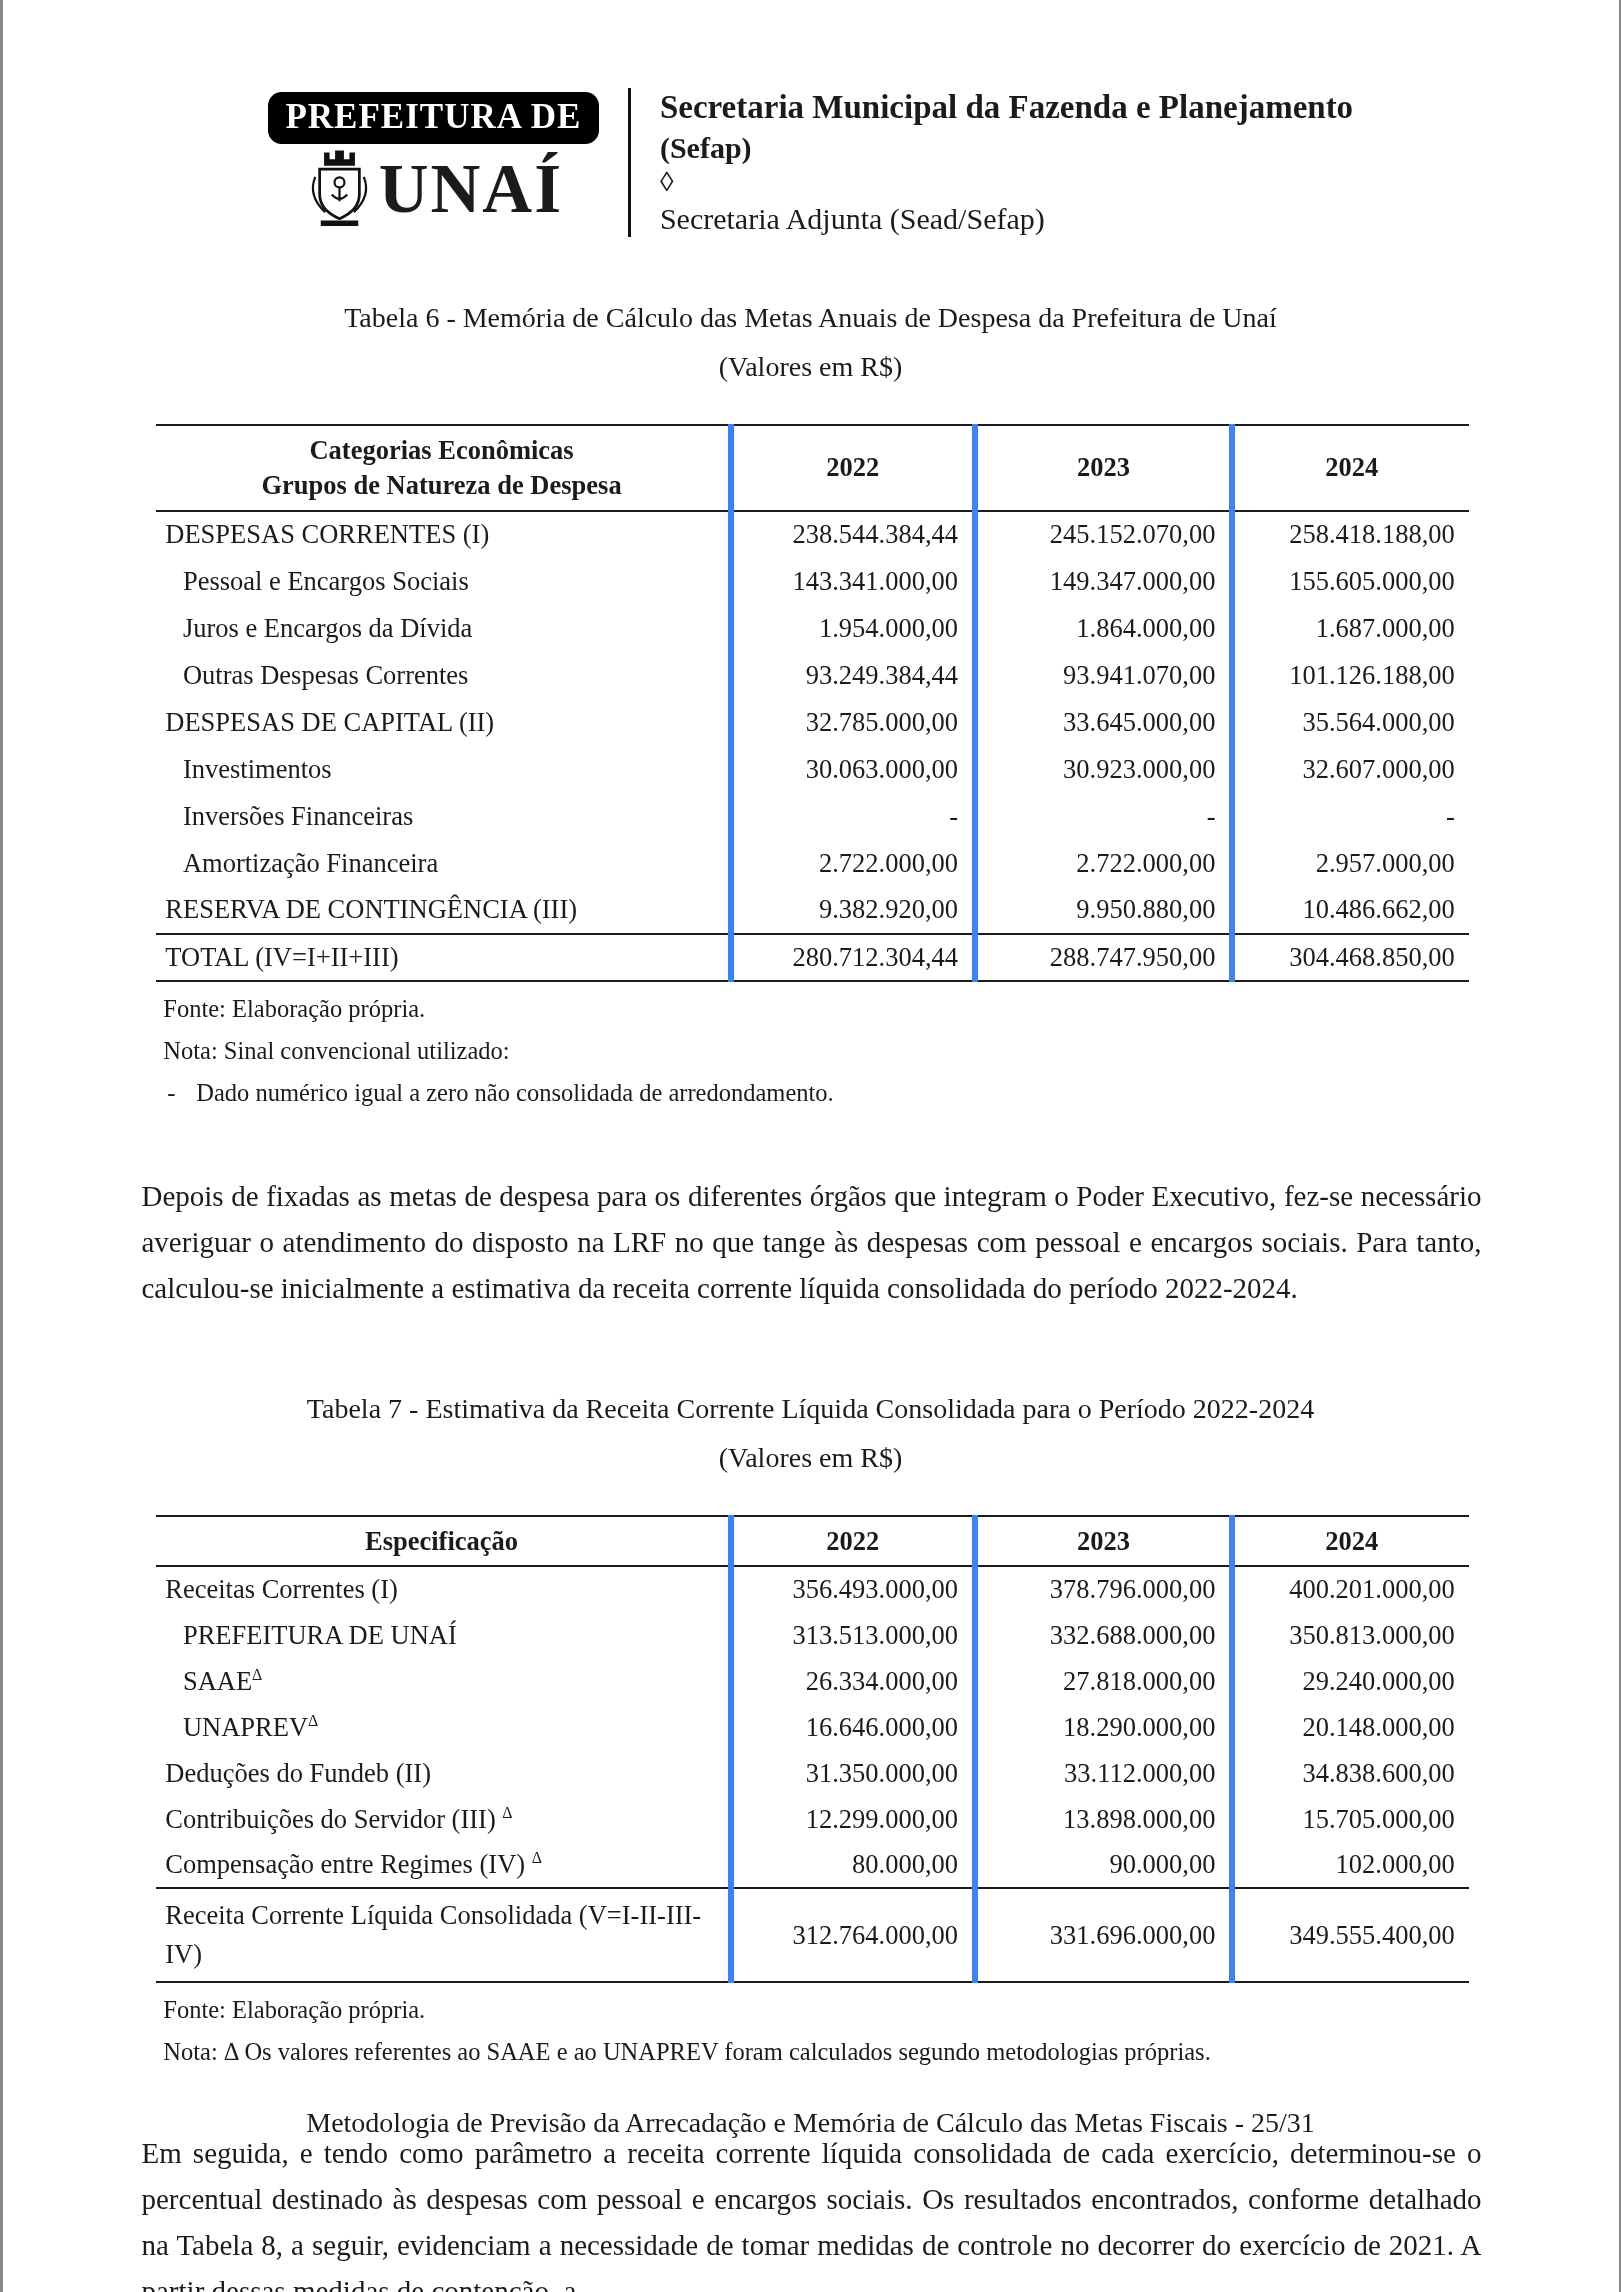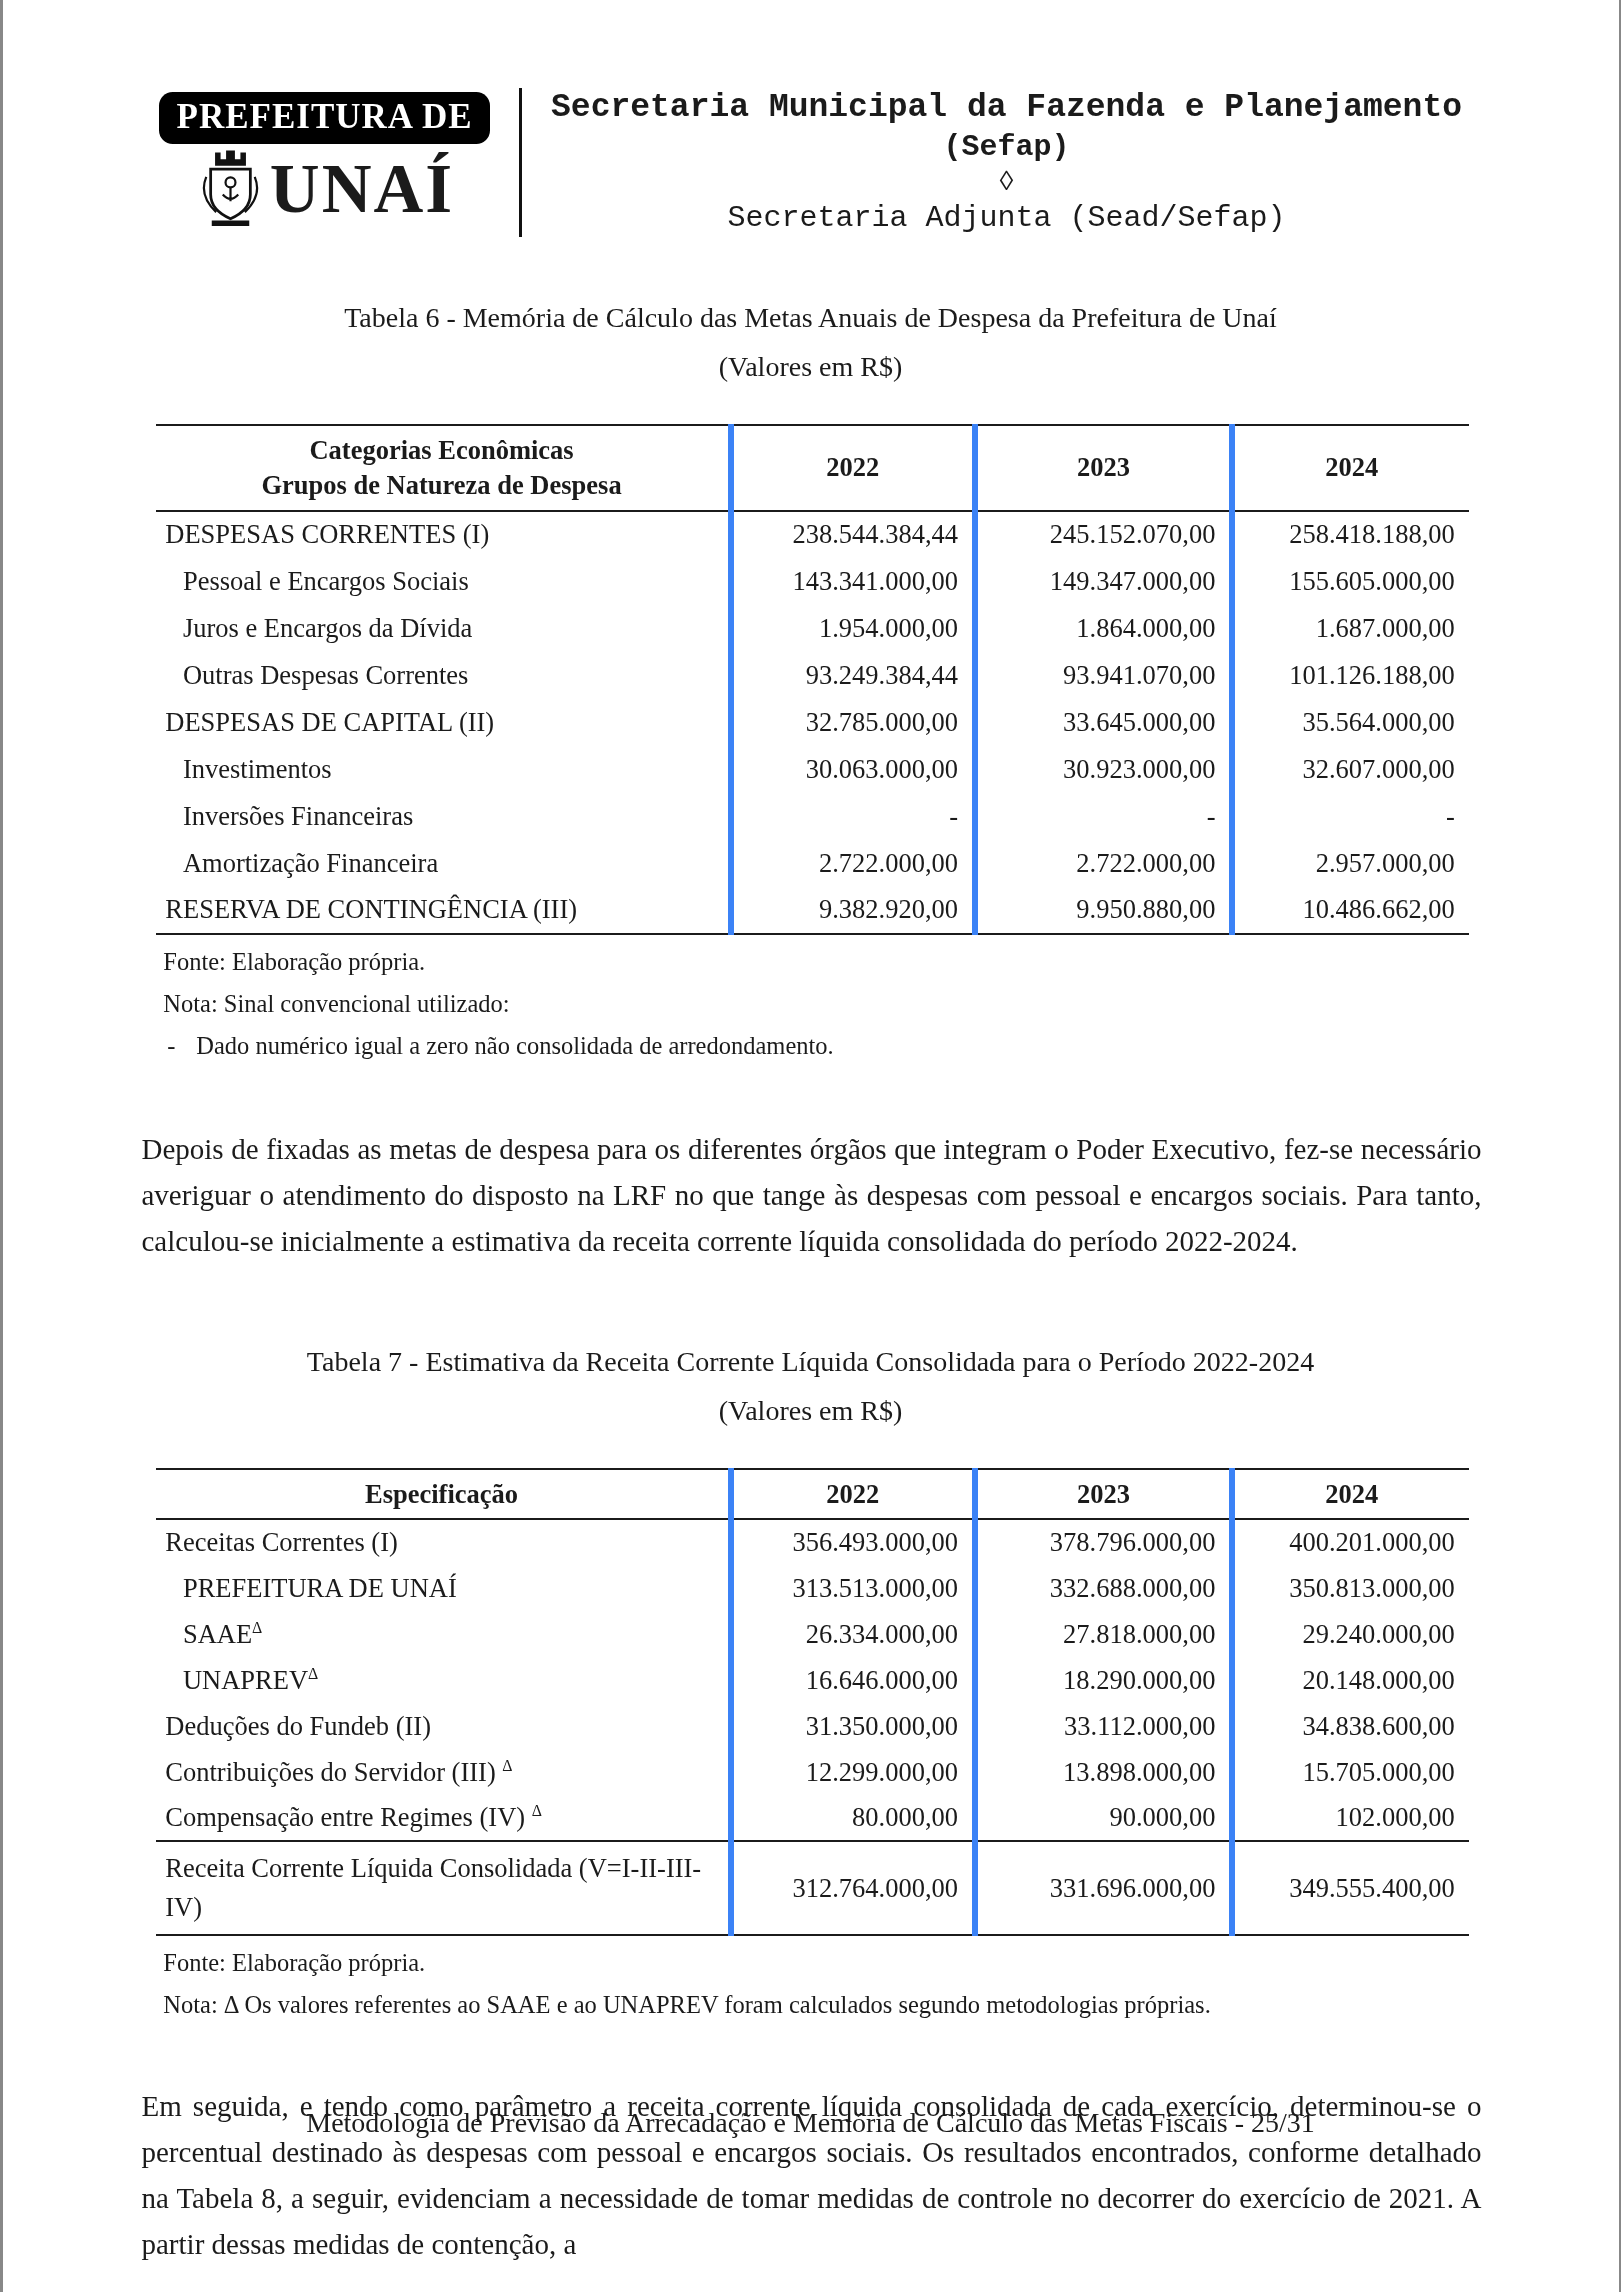--- a/index.html
+++ b/index.html
@@ -14,21 +14,21 @@
   .doc-header { display:flex; justify-content:center; align-items:center; padding-top:86px; gap:29px; }
   .logo { display:flex; flex-direction:column; align-items:center; }
   .logo-badge {
     background:#000; color:#fff; font-weight:bold; font-size:35px;
     padding:4.9px 17.6px 7.8px; border-radius:13.7px; letter-spacing:1px; white-space:nowrap;
   }
   .logo-bottom { display:flex; align-items:center; gap:3.9px; margin-top:2px; }
   .crest svg { display:block; }
   .logo-city { font-size:69px; font-weight:bold; letter-spacing:2px; line-height:1; }
   .header-divider { width:2.9px; height:149px; background:#111; }
-  .org { text-align:center;font-family:Liberation Mono, monospace; }
+  .org { text-align:left; }
   .org-line1 { font-size:33px; font-weight:bold; line-height:43px; }
   .org-line2 { font-size:30px; font-weight:bold; line-height:37px; }
   .org-diamond { font-size:27.4px; line-height:33px; }
   .org-line3 { font-size:30px; line-height:39px; }
   
   .table-title-block { text-align:center; font-size:28px; line-height:49px; }
   .tt6 { margin-top:55px; }
   .tt7 { margin-top:73px; }
   
   .content { margin:0 153px;font-family:Liberation Serif, serif; }
@@ -157,20 +157,26 @@
             <td class="num">2.722.000,00</td>
             <td class="num">2.722.000,00</td>
             <td class="num">2.957.000,00</td>
           </tr>
           <tr>
             <td class="lbl">RESERVA DE CONTINGÊNCIA (III)</td>
             <td class="num">9.382.920,00</td>
             <td class="num">9.950.880,00</td>
             <td class="num">10.486.662,00</td>
           </tr>
+          <tr class="total-row">
+            <td class="lbl">TOTAL (IV=I+II+III)</td>
+            <td class="num">280.712.304,44</td>
+            <td class="num">288.747.950,00</td>
+            <td class="num">304.468.850,00</td>
+          </tr>
         </tbody>
     </table>
     <div class="notes">
       <div class="line">Fonte: Elaboração própria.</div>
       <div class="line">Nota: Sinal convencional utilizado:</div>
       <div class="line note-item"><span class="dash">-</span><span>Dado numérico igual a zero não consolidada de arredondamento.</span></div>
     </div>
   </div>
 
   <p class="para">Depois de fixadas as metas de despesa para os diferentes órgãos que integram o Poder Executivo, fez-se necessário averiguar o atendimento do disposto na LRF no que tange às despesas com pessoal e encargos sociais. Para tanto, calculou-se inicialmente a estimativa da receita corrente líquida consolidada do período 2022-2024.</p>

